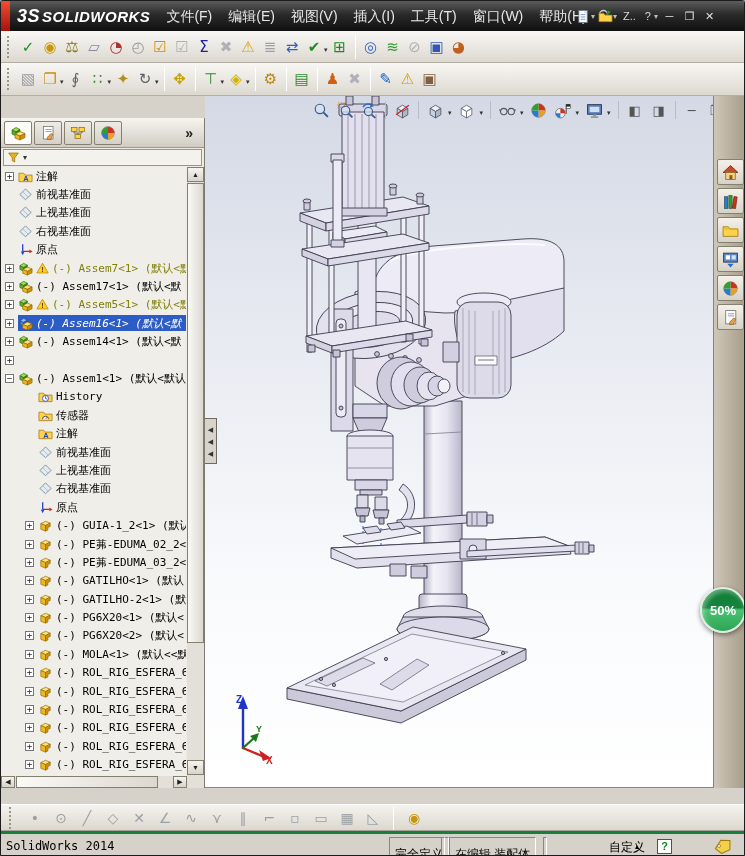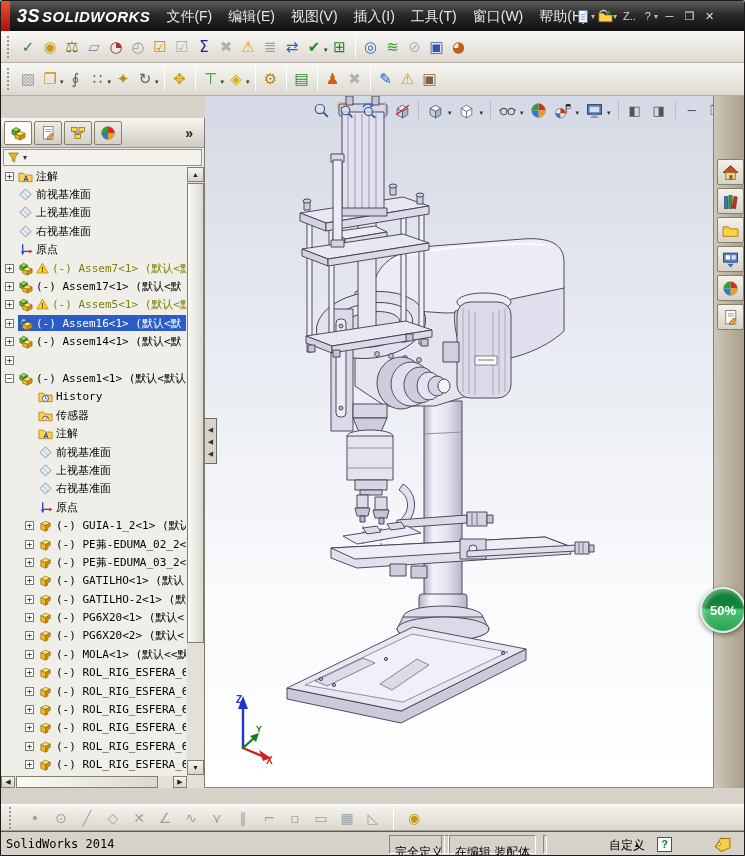--- a/index.html
+++ b/index.html
@@ -55,21 +55,21 @@
     background:linear-gradient(#eeebe4,#d5d1c8);display:flex;align-items:center;justify-content:center;}
   .ptab.active{background:#fdfcf8;}
   .chev{margin-left:auto;margin-right:8px;font-weight:bold;color:#222;font-size:14px;}
   .filterrow{position:absolute;left:2px;top:31px;width:199px;height:17px;
     background:#f3f2ec;border:1px solid #9a968c;display:flex;align-items:center;padding-left:3px;gap:3px;}
   .tree{position:absolute;left:0;top:49px;width:185px;height:609px;overflow:hidden;
     background:#efeee8;}
   .trow{height:18.4px;display:flex;align-items:center;white-space:nowrap;
     font-size:11px;color:#000;}
   .trow .hl{display:flex;align-items:center;flex:1;height:16px;}
-  .trow.sel .hl{background:#2c5cc5;color:#fff;}
+  .trow.sel .hl{background:#2c5cc5;color:#fff;font-style:italic;}
   .trow.olive .lbl{color:#80800a;}
   .ebox{width:9px;height:9px;border:1px solid #777;background:#fff;font-size:9px;
     line-height:7px;text-align:center;margin-right:4px;flex:none;color:#222;font-family:"DejaVu Sans Mono",monospace;}
   .tico{flex:none;margin-right:3px;display:flex;}
   .lbl{font-family:"DejaVu Sans Mono","DejaVu Sans",monospace;}
   .vscroll{position:absolute;left:186px;top:49px;width:17px;height:609px;background:#e2e0d8;}
   .hscroll{position:absolute;left:0;top:658px;width:203px;height:12px;background:#e2e0d8;}
   .sbtn{position:absolute;background:linear-gradient(#f6f4ee,#d8d4cb);border:1px solid #84806f;
     display:flex;align-items:center;justify-content:center;font-size:7px;color:#222;}
   .sthumb{position:absolute;background:linear-gradient(90deg,#fafaf6,#dbd8cf);border:1px solid #84806f;}
@@ -105,21 +105,21 @@
     line-height:13px;background:linear-gradient(#f2f0ea,#d6d2c9);border:1px solid #84806f;}
   .btab{font-size:11px;padding:0 9px;height:15px;line-height:14px;white-space:nowrap;
     background:linear-gradient(#e8e5de,#cfcbc2);border:1px solid #7a766c;border-bottom:none;margin-left:2px;}
   .btab.active{background:#f6f4ee;}
 
   .sketchbar{left:0;top:803px;width:745px;height:27px;
     background:linear-gradient(#f5f3ed,#dcd8d0);border-top:1px solid #fff;
     border-bottom:1px solid #a6a298;display:flex;align-items:center;padding-left:6px;gap:6px;}
   .skico{width:20px;text-align:center;font-size:14px;color:#9aa0a4;font-family:"DejaVu Sans",sans-serif;}
 
-  .statusbar{left:0;top:830px;width:745px;height:26px;background:#d6d2c9;border-top:1px solid #15803d;}
+  .statusbar{left:0;top:830px;width:745px;height:26px;background:#d6d2c9;border-top:3px solid #15803d;}
   .sb-app{position:absolute;left:5px;top:5px;font-family:"DejaVu Sans Mono",monospace;font-size:12px;color:#000;}
   .sb-cell{position:absolute;top:3px;height:19px;line-height:17px;font-size:12px;padding:8px 5px;
     border:1px solid;border-color:#8a867c #fff #fff #8a867c;color:#000;white-space:nowrap;}
   .sb-flat{position:absolute;top:5px;font-size:12px;color:#000;white-space:nowrap;}
   .sb-div{position:absolute;top:3px;height:19px;width:4px;border:1px solid;border-color:#8a867c #fff #fff #8a867c;}
   .helpbox{position:absolute;top:5px;width:15px;height:15px;background:#fff;border:1px solid #2a52b0;
     color:#0f8a2a;font-weight:bold;font-size:11px;text-align:center;line-height:13px;}
 </style>
 </head>
 <body>

